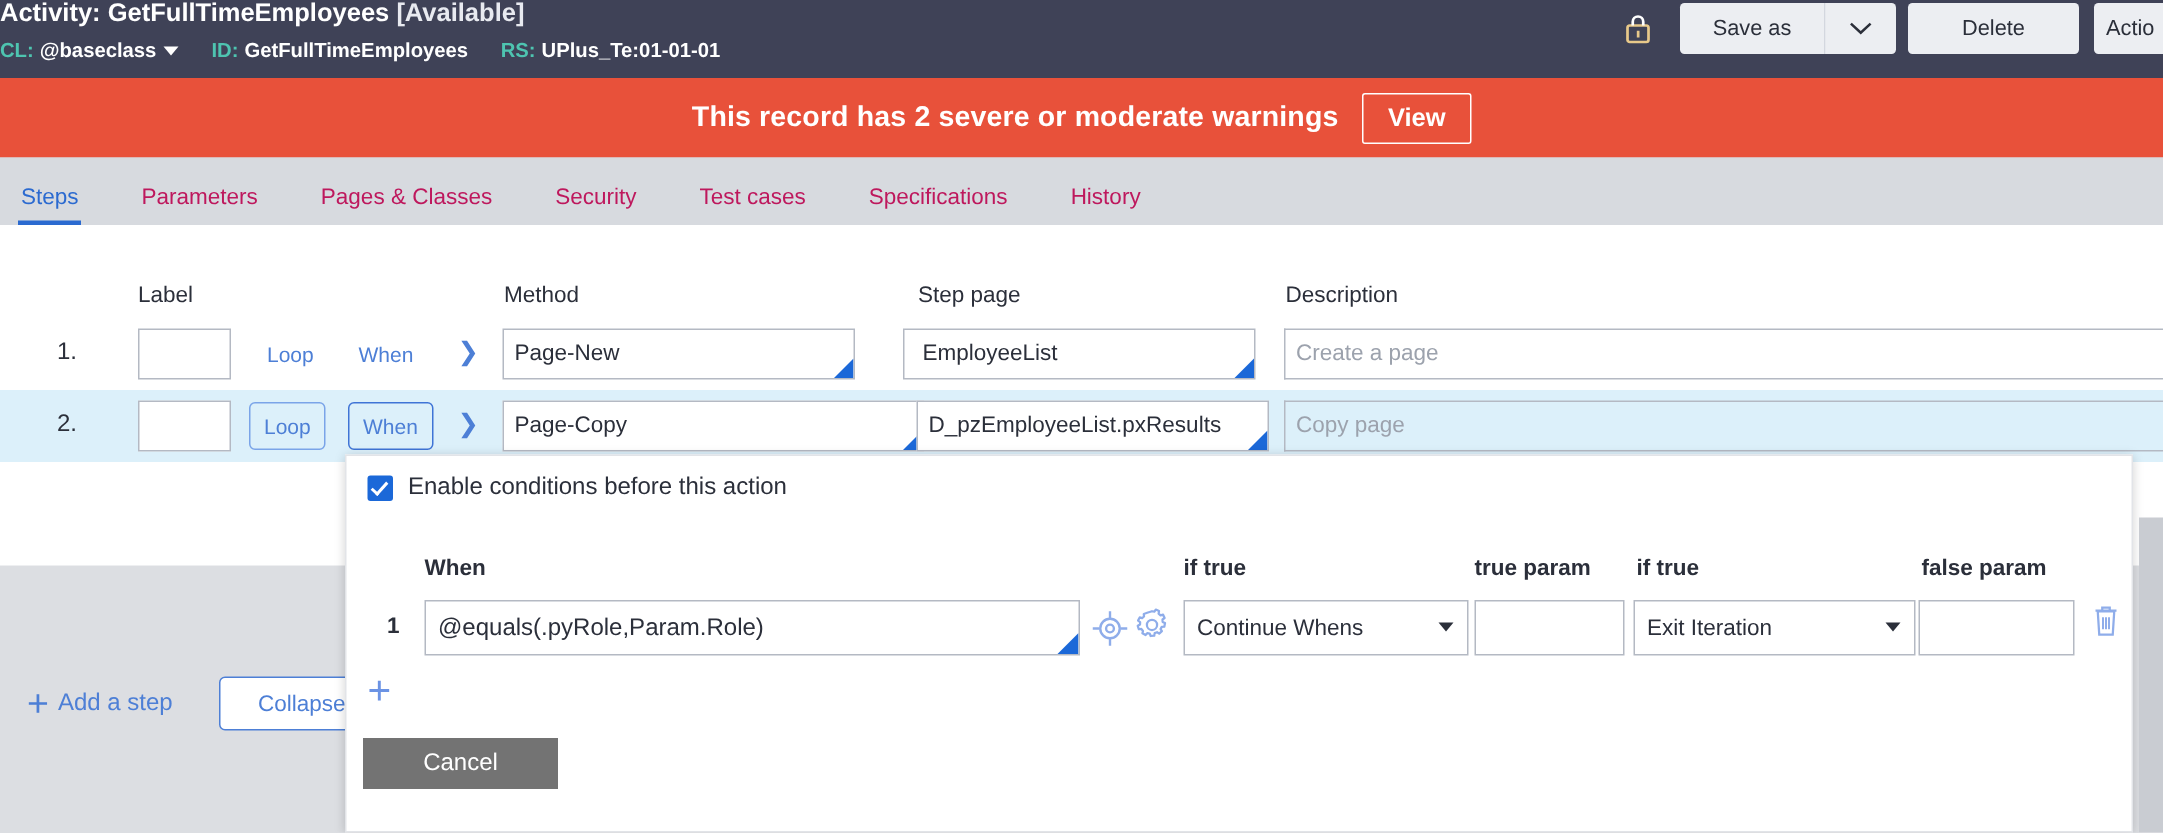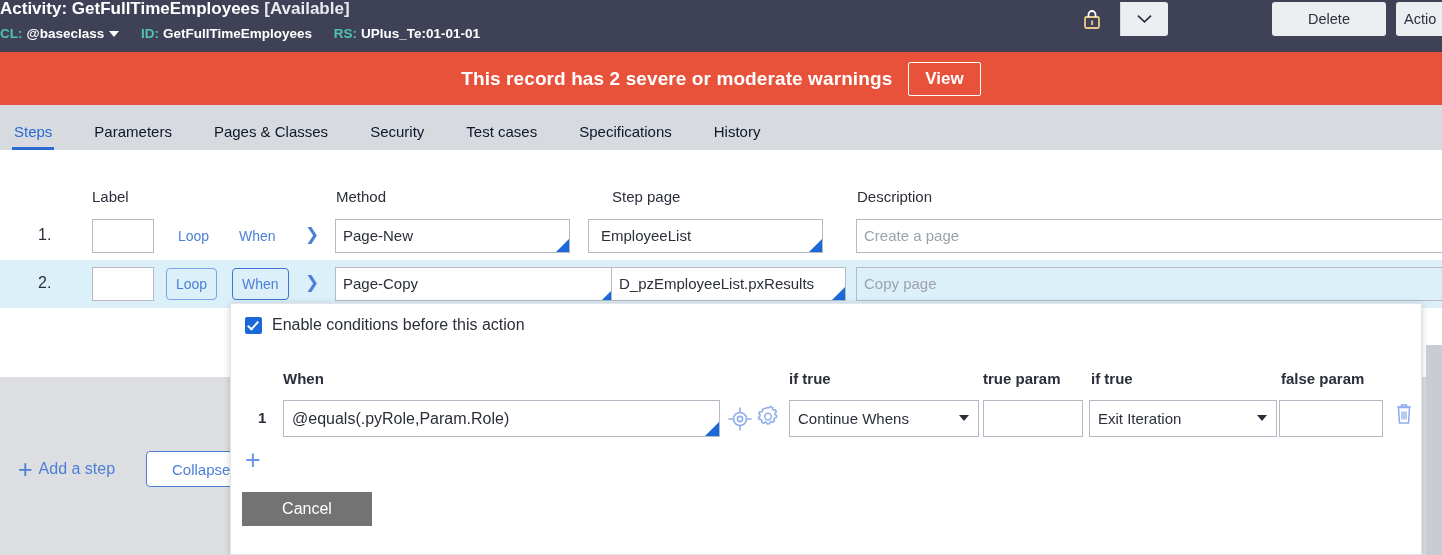--- a/index.html
+++ b/index.html
@@ -63,21 +63,21 @@
     color: #ffffff; font-size: 17px; font-weight: bold; padding: 6px 16px;
     cursor: pointer; font-family: "Liberation Sans", sans-serif; border-radius: 2px;
   }
 
   
   .tabs {
     position: absolute; top: 105px; left: 0; width: 1442px; height: 45px;
     background: #d7dadf; display: flex; align-items: flex-end;
   }
   .tab {
-    font-size: 15px; color: #0f172a; padding: 0 0 10px 0; margin-right: 42px;
+    font-size: 15px; color: #be185d; padding: 0 0 10px 0; margin-right: 42px;
     cursor: pointer; position: relative; white-space: nowrap;
   }
   .tab:first-child { margin-left: 14px; }
   .tab.active { color: #2b6ad0; }
   .tab.active:after {
     content: ""; position: absolute; left: -2px; right: -2px; bottom: 0;
     height: 3px; background: #2b6ad0;
   }
 
   
@@ -220,20 +220,21 @@
 
     <div class="lock-icon">
       <svg width="20" height="22" viewBox="0 0 20 22">
         <rect x="3" y="9" width="14" height="11" rx="1.5" fill="none" stroke="#e8c98a" stroke-width="1.8"></rect>
         <path d="M6.5 9 V6.5 a3.5 3.5 0 0 1 7 0 V9" fill="none" stroke="#ffffff" stroke-width="1.8"></path>
         <rect x="9.2" y="12.5" width="1.8" height="4.5" fill="#e8c98a"></rect>
       </svg>
     </div>
 
     <div class="btn-group" style="left:1120px;">
+      <button class="hbtn split-main">Save as</button>
       <button class="hbtn split-arrow">
         <svg class="chev-svg" width="16" height="10" viewBox="0 0 16 10">
           <path d="M1 1.5 L8 8 L15 1.5" fill="none" stroke="#2b2f3a" stroke-width="1.8"></path>
         </svg>
       </button>
     </div>
     <div class="btn-group" style="left:1272px;">
       <button class="hbtn plain">Delete</button>
     </div>
     <div class="btn-group" style="left:1396px;">
@@ -265,21 +266,21 @@
     <div class="step-row" style="top:62px;">
       <div class="row-num">1.</div>
       <input class="label-input" style="left: 92px; top: 7px;" value="">
       <div class="lw-link" style="left:172px;top:11px;">Loop</div>
       <div class="lw-link" style="left:233px;top:11px;">When</div>
       <div class="row-chev" style="left:305px;top:12px;">❯</div>
       <div class="af-input" style="left:335px;top:7px;width:235px;">
         <span>Page-New</span>
         <span class="tri"></span>
       </div>
-      <div class="af-input" style="left:588px;top:7px;width:235px;padding-left:12px;">
+      <div class="af-input" style="left:602px;top:7px;width:235px;padding-left:12px;">
         <span>EmployeeList</span>
         <span class="tri"></span>
       </div>
       <div class="af-input plain-desc" style="left:856px;top:7px;width:586px;border-right:none;">
         <span>Create a page</span>
       </div>
     </div>
 
     <div class="step-row alt" style="top:110px;">
       <div class="row-num">2.</div>

